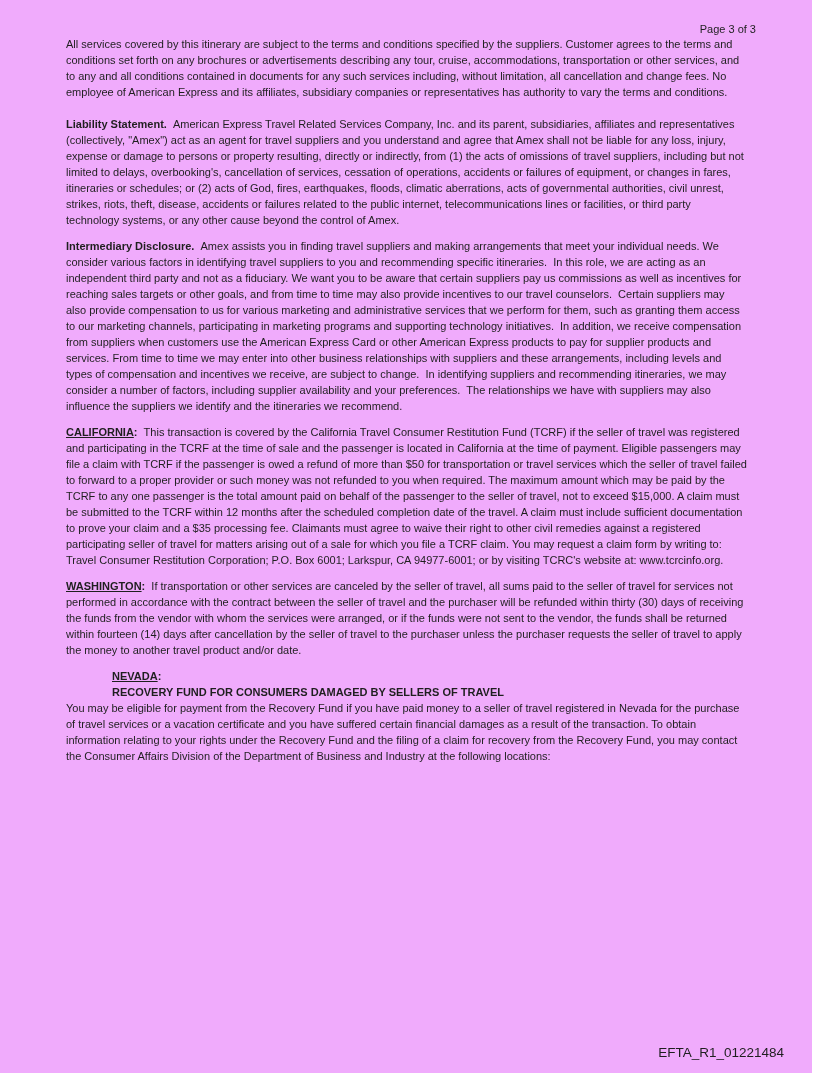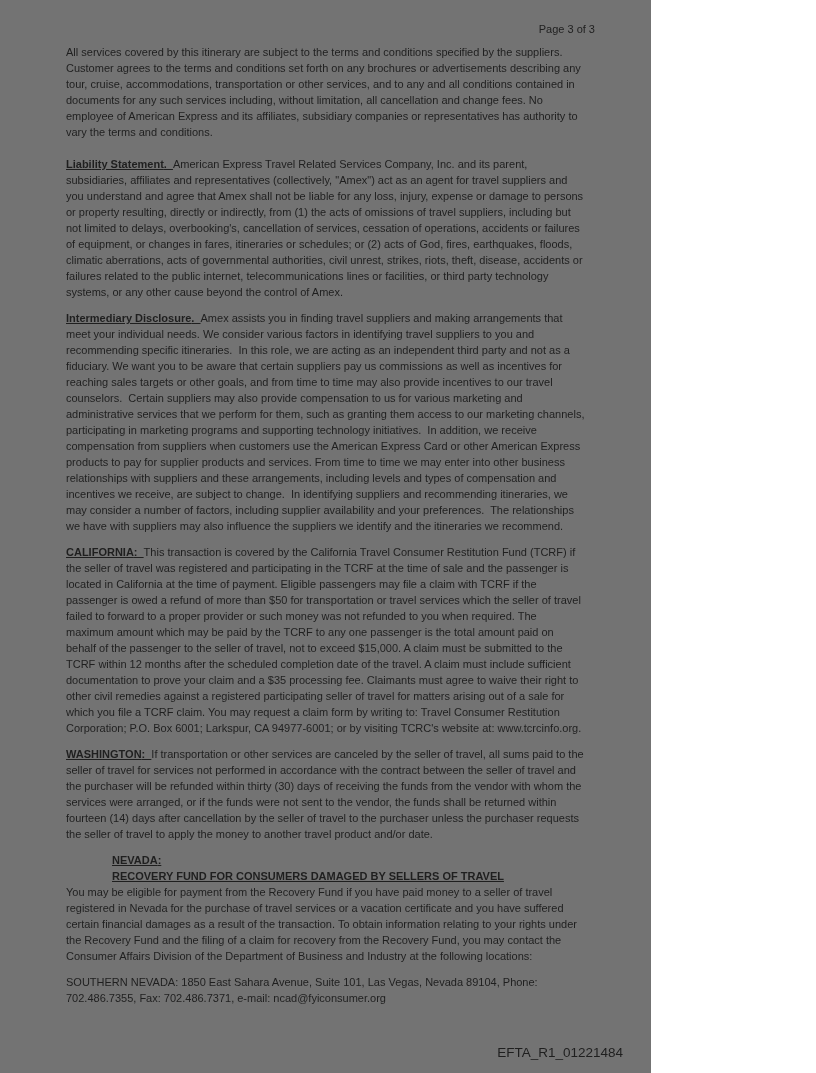--- a/index.html
+++ b/index.html
@@ -1,49 +1,49 @@
 <!DOCTYPE html>
 <html><head>
 <meta charset="utf-8">
 <style>
   * { margin: 0; padding: 0; box-sizing: border-box; }
   html, body { background: #ffffff; }
   .page {
     position: relative;
-    width: 651px;
+    width: 812px;
     height: 1073px;
-    background: #737373;
+    background: #f0abfc;
     font-family: "Liberation Sans", "DejaVu Sans", sans-serif;
     color: #1f1f1f;
     overflow: hidden;
   }
   .page-number {
     position: absolute;
     top: 22px;
     right: 56px;
     font-size: 11px;
     line-height: 14px;
     color: #1f1f1f;
   }
   .content {
     position: absolute;
-    top: 44px;
+    top: 36px;
     left: 66px;
     right: 65px;
     font-size: 11px;
     line-height: 16px;
     text-align: left;
   }
   .content p {
     margin: 0 0 10px 0;
     white-space: pre-wrap;
   }
   .content p.gap-lg { margin-bottom: 16px; }
   .content p.gap-md { margin-bottom: 14px; }
-  .b  { font-weight: bold; text-decoration: underline; }
+  .b  { font-weight: bold; }
   .bu { font-weight: bold; text-decoration: underline; }
   .line { display: block; margin-left: 46px; }
   .bold-para { font-weight: bold; }
   .doc-id {
     position: absolute;
     top: 1044px;
     right: 28px;
     font-size: 13.5px;
     line-height: 17px;
     color: #1f1f1f;
@@ -63,21 +63,20 @@
     <p><span class="b">Liability Statement</span><span class="b">.  </span><span>American Express Travel Related Services Company, Inc. and its parent, subsidiaries, affiliates and representatives (collectively, "Amex") act as an agent for travel suppliers and you understand and agree that Amex shall not be liable for any loss, injury, expense or damage to persons or property resulting, directly or indirectly, from (1) the acts of omissions of travel suppliers, including but not limited to delays, overbooking's, cancellation of services, cessation of operations, accidents or failures of equipment, or changes in fares, itineraries or schedules; or (2) acts of God, fires, earthquakes, floods, climatic aberrations, acts of governmental authorities, civil unrest, strikes, riots, theft, disease, accidents or failures related to the public internet, telecommunications lines or facilities, or third party technology systems, or any other cause beyond the control of Amex.</span></p>
 
     <p><span class="b">Intermediary Disclosure</span><span class="b">.  </span><span>Amex assists you in finding travel suppliers and making arrangements that meet your individual needs. We consider various factors in identifying travel suppliers to you and recommending specific itineraries.  In this role, we are acting as an independent third party and not as a fiduciary. We want you to be aware that certain suppliers pay us commissions as well as incentives for reaching sales targets or other goals, and from time to time may also provide incentives to our travel counselors.  Certain suppliers may also provide compensation to us for various marketing and administrative services that we perform for them, such as granting them access to our marketing channels, participating in marketing programs and supporting technology initiatives.  In addition, we receive compensation from suppliers when customers use the American Express Card or other American Express products to pay for supplier products and services. From time to time we may enter into other business relationships with suppliers and these arrangements, including levels and types of compensation and incentives we receive, are subject to change.  In identifying suppliers and recommending itineraries, we may consider a number of factors, including supplier availability and your preferences.  The relationships we have with suppliers may also influence the suppliers we identify and the itineraries we recommend.</span></p>
 
     <p><span class="bu">CALIFORNIA</span><span class="b">:  </span><span>This transaction is covered by the California Travel Consumer Restitution Fund (TCRF) if the seller of travel was registered and participating in the TCRF at the time of sale and the passenger is located in California at the time of payment. Eligible passengers may file a claim with TCRF if the passenger is owed a refund of more than $50 for transportation or travel services which the seller of travel failed to forward to a proper provider or such money was not refunded to you when required. The maximum amount which may be paid by the TCRF to any one passenger is the total amount paid on behalf of the passenger to the seller of travel, not to exceed $15,000. A claim must be submitted to the TCRF within 12 months after the scheduled completion date of the travel. A claim must include sufficient documentation to prove your claim and a $35 processing fee. Claimants must agree to waive their right to other civil remedies against a registered participating seller of travel for matters arising out of a sale for which you file a TCRF claim. You may request a claim form by writing to: Travel Consumer Restitution Corporation; P.O. Box 6001; Larkspur, CA 94977-6001; or by visiting TCRC's website at: www.tcrcinfo.org.</span></p>
 
     <p><span class="bu">WASHINGTON</span><span class="b">:  </span><span>If transportation or other services are canceled by the seller of travel, all sums paid to the seller of travel for services not performed in accordance with the contract between the seller of travel and the purchaser will be refunded within thirty (30) days of receiving the funds from the vendor with whom the services were arranged, or if the funds were not sent to the vendor, the funds shall be returned within fourteen (14) days after cancellation by the seller of travel to the purchaser unless the purchaser requests the seller of travel to apply the money to another travel product and/or date.</span></p>
 
     <p><span class="line"><span class="bu">NEVADA</span><span class="b">:</span></span><span class="line b">RECOVERY FUND FOR CONSUMERS DAMAGED BY SELLERS OF TRAVEL</span><span>You may be eligible for payment from the Recovery Fund if you have paid money to a seller of travel registered in Nevada for the purchase of travel services or a vacation certificate and you have suffered certain financial damages as a result of the transaction. To obtain information relating to your rights under the Recovery Fund and the filing of a claim for recovery from the Recovery Fund, you may contact the Consumer Affairs Division of the Department of Business and Industry at the following locations:</span></p>
 
-    <p class="gap-md"><span>SOUTHERN NEVADA: 1850 East Sahara Avenue, Suite 101, Las Vegas, Nevada 89104, Phone: 702.486.7355, Fax: 702.486.7371, e-mail: ncad@fyiconsumer.org</span></p>
 
 
 
   </div>
 
   <div class="doc-id">EFTA_R1_01221484</div>
 
 </div>
 
 </body></html>

